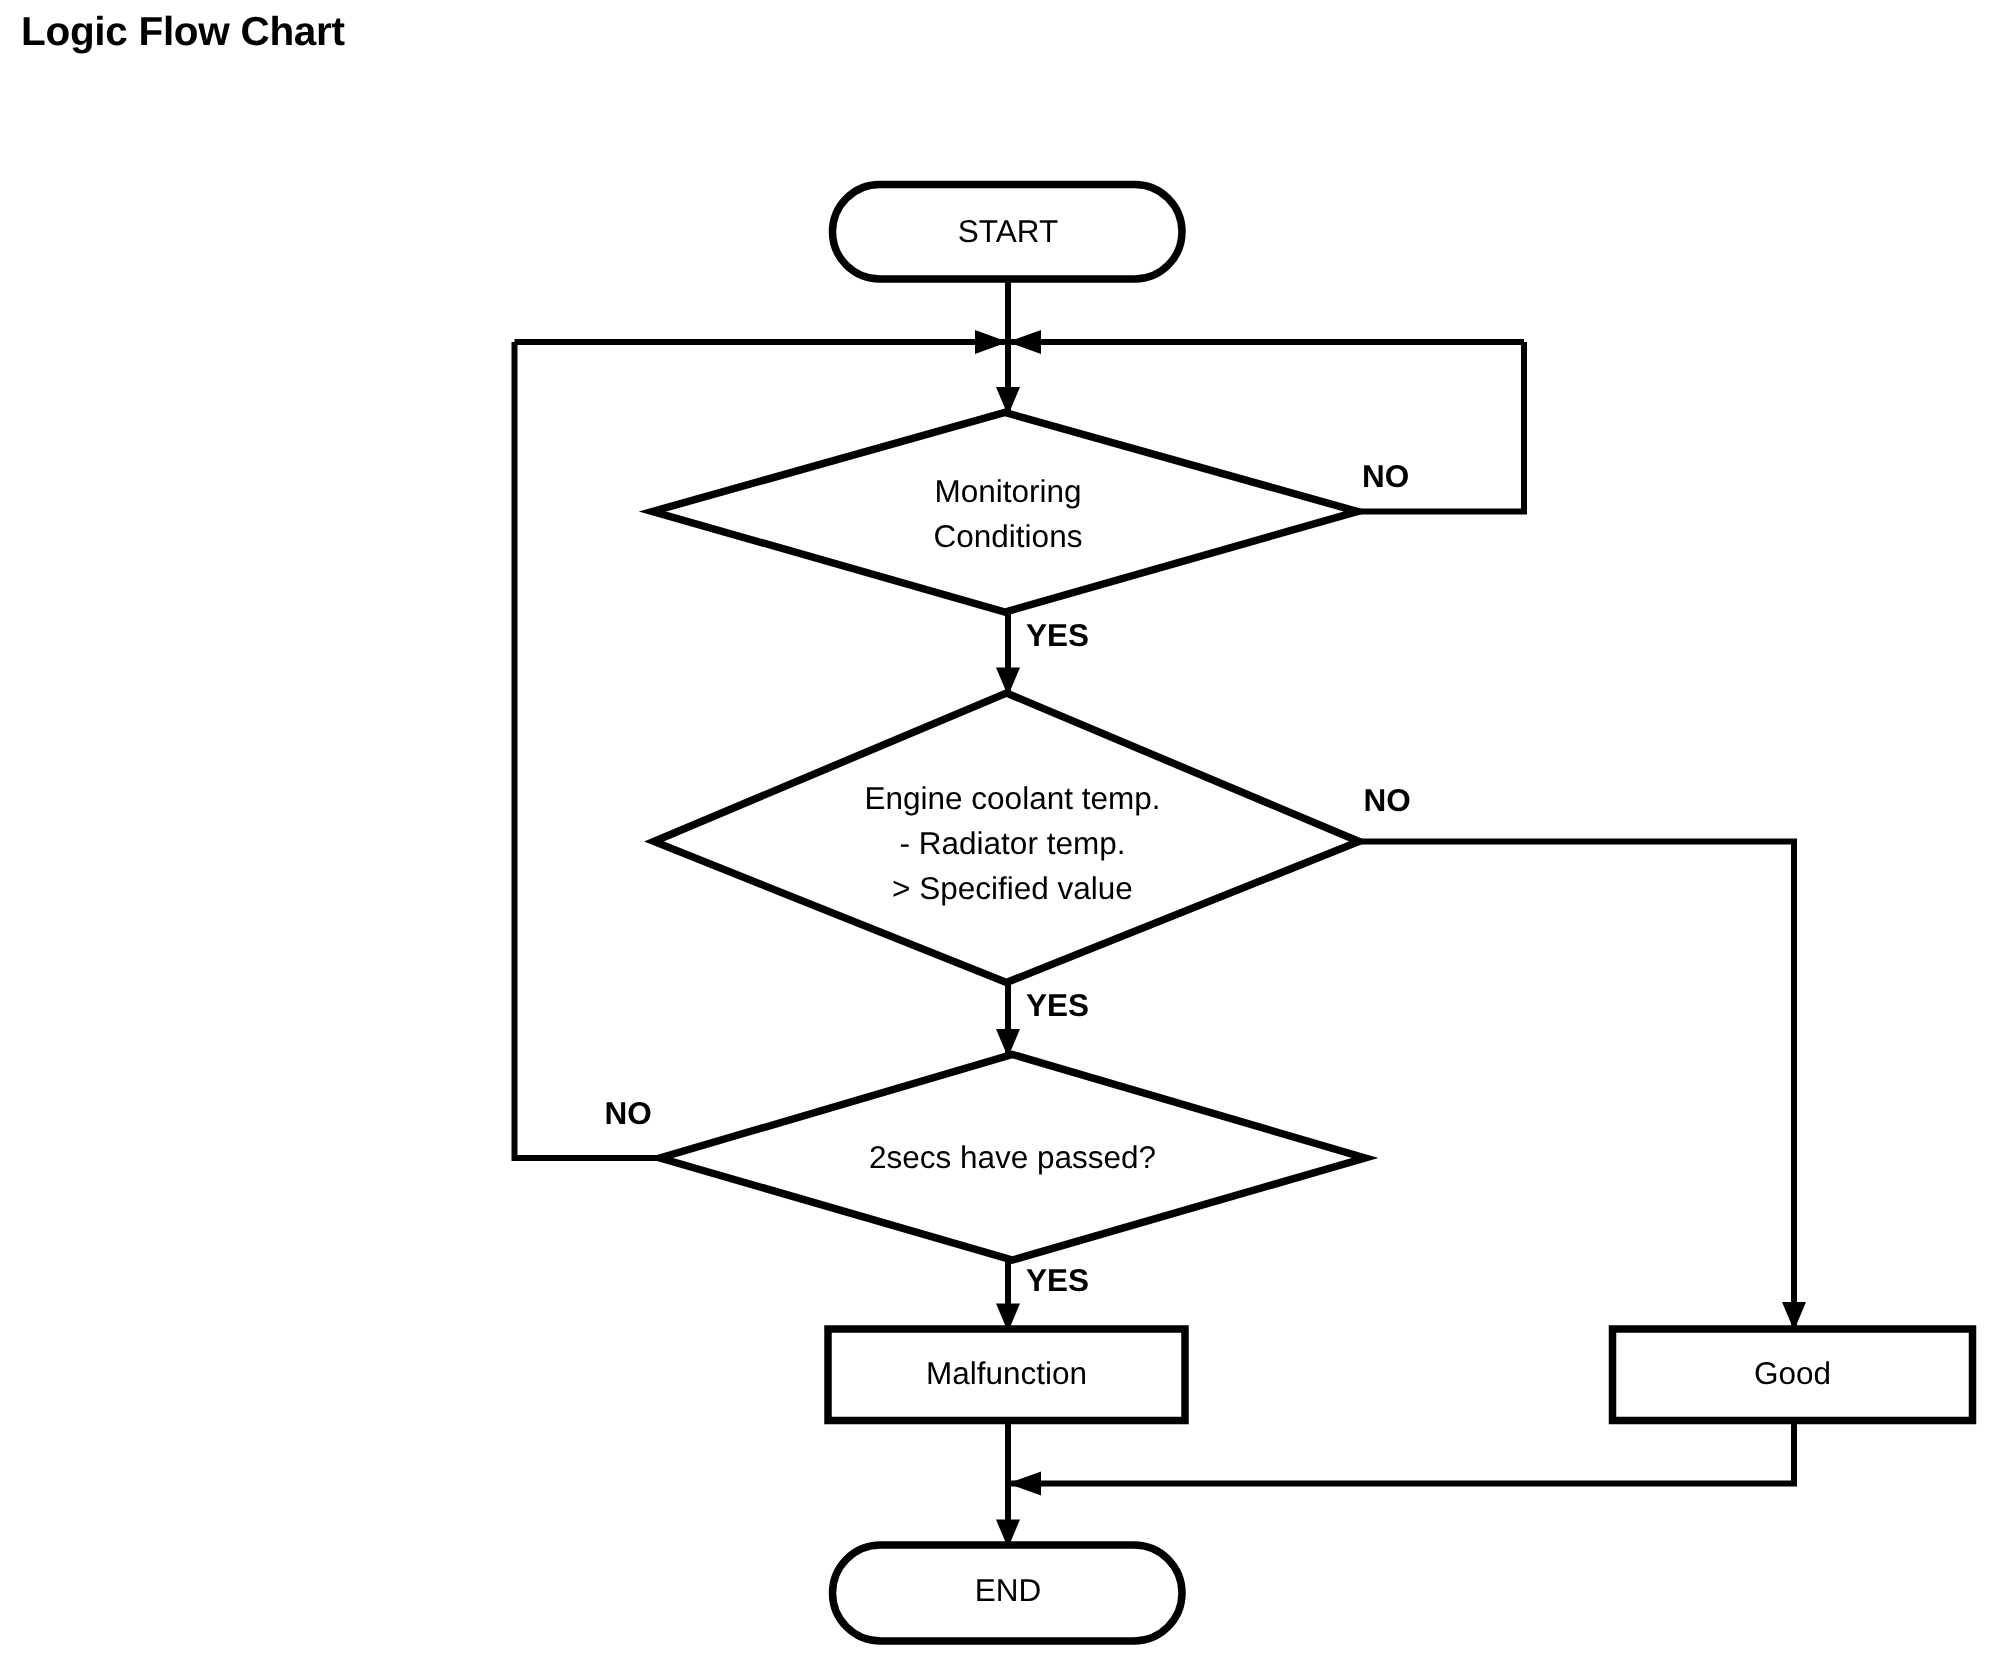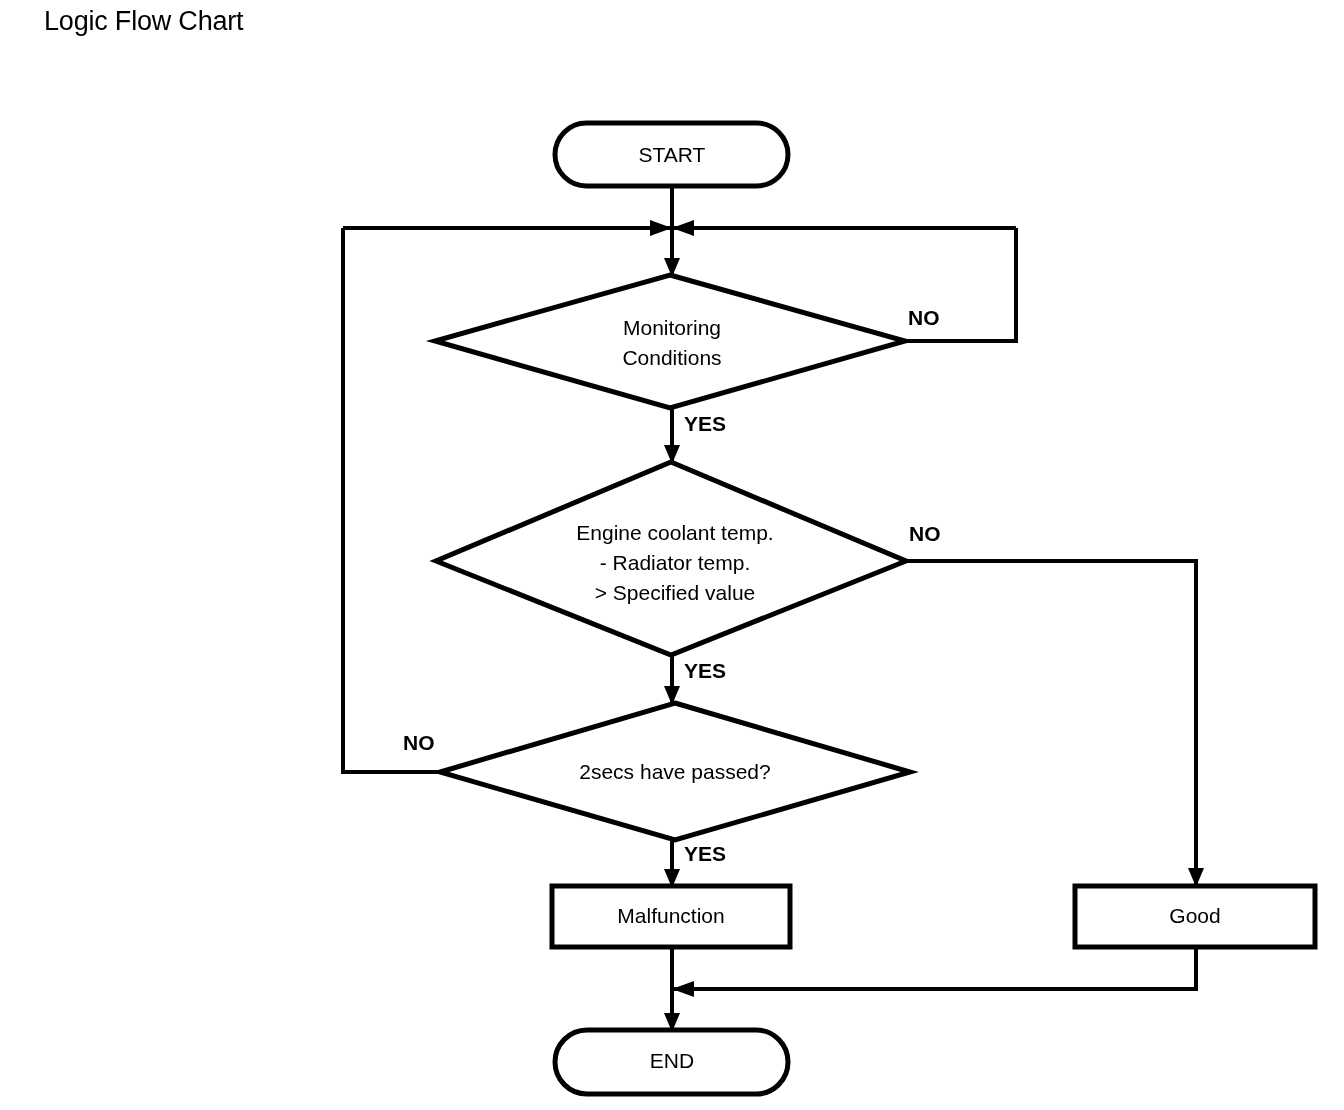--- a/index.html
+++ b/index.html
@@ -12,25 +12,24 @@
     height: 1110px;
     font-family: "Liberation Sans", sans-serif;
     overflow: hidden;
     position: relative;
   }
   #page-title {
     position: absolute;
     left: 14px;
     top: 6px;
     font-size: 27px;
-    font-weight: normal;
+    font-weight: bold;
     color: #000000;
     letter-spacing: -0.2px;
     white-space: nowrap;
-    margin-left: 30px;
   }
   #flow-svg {
     position: absolute;
     left: 0;
     top: 0;
     width: 1344px;
     height: 1110px;
   }
   .shape-stroke {
     fill: #ffffff;

